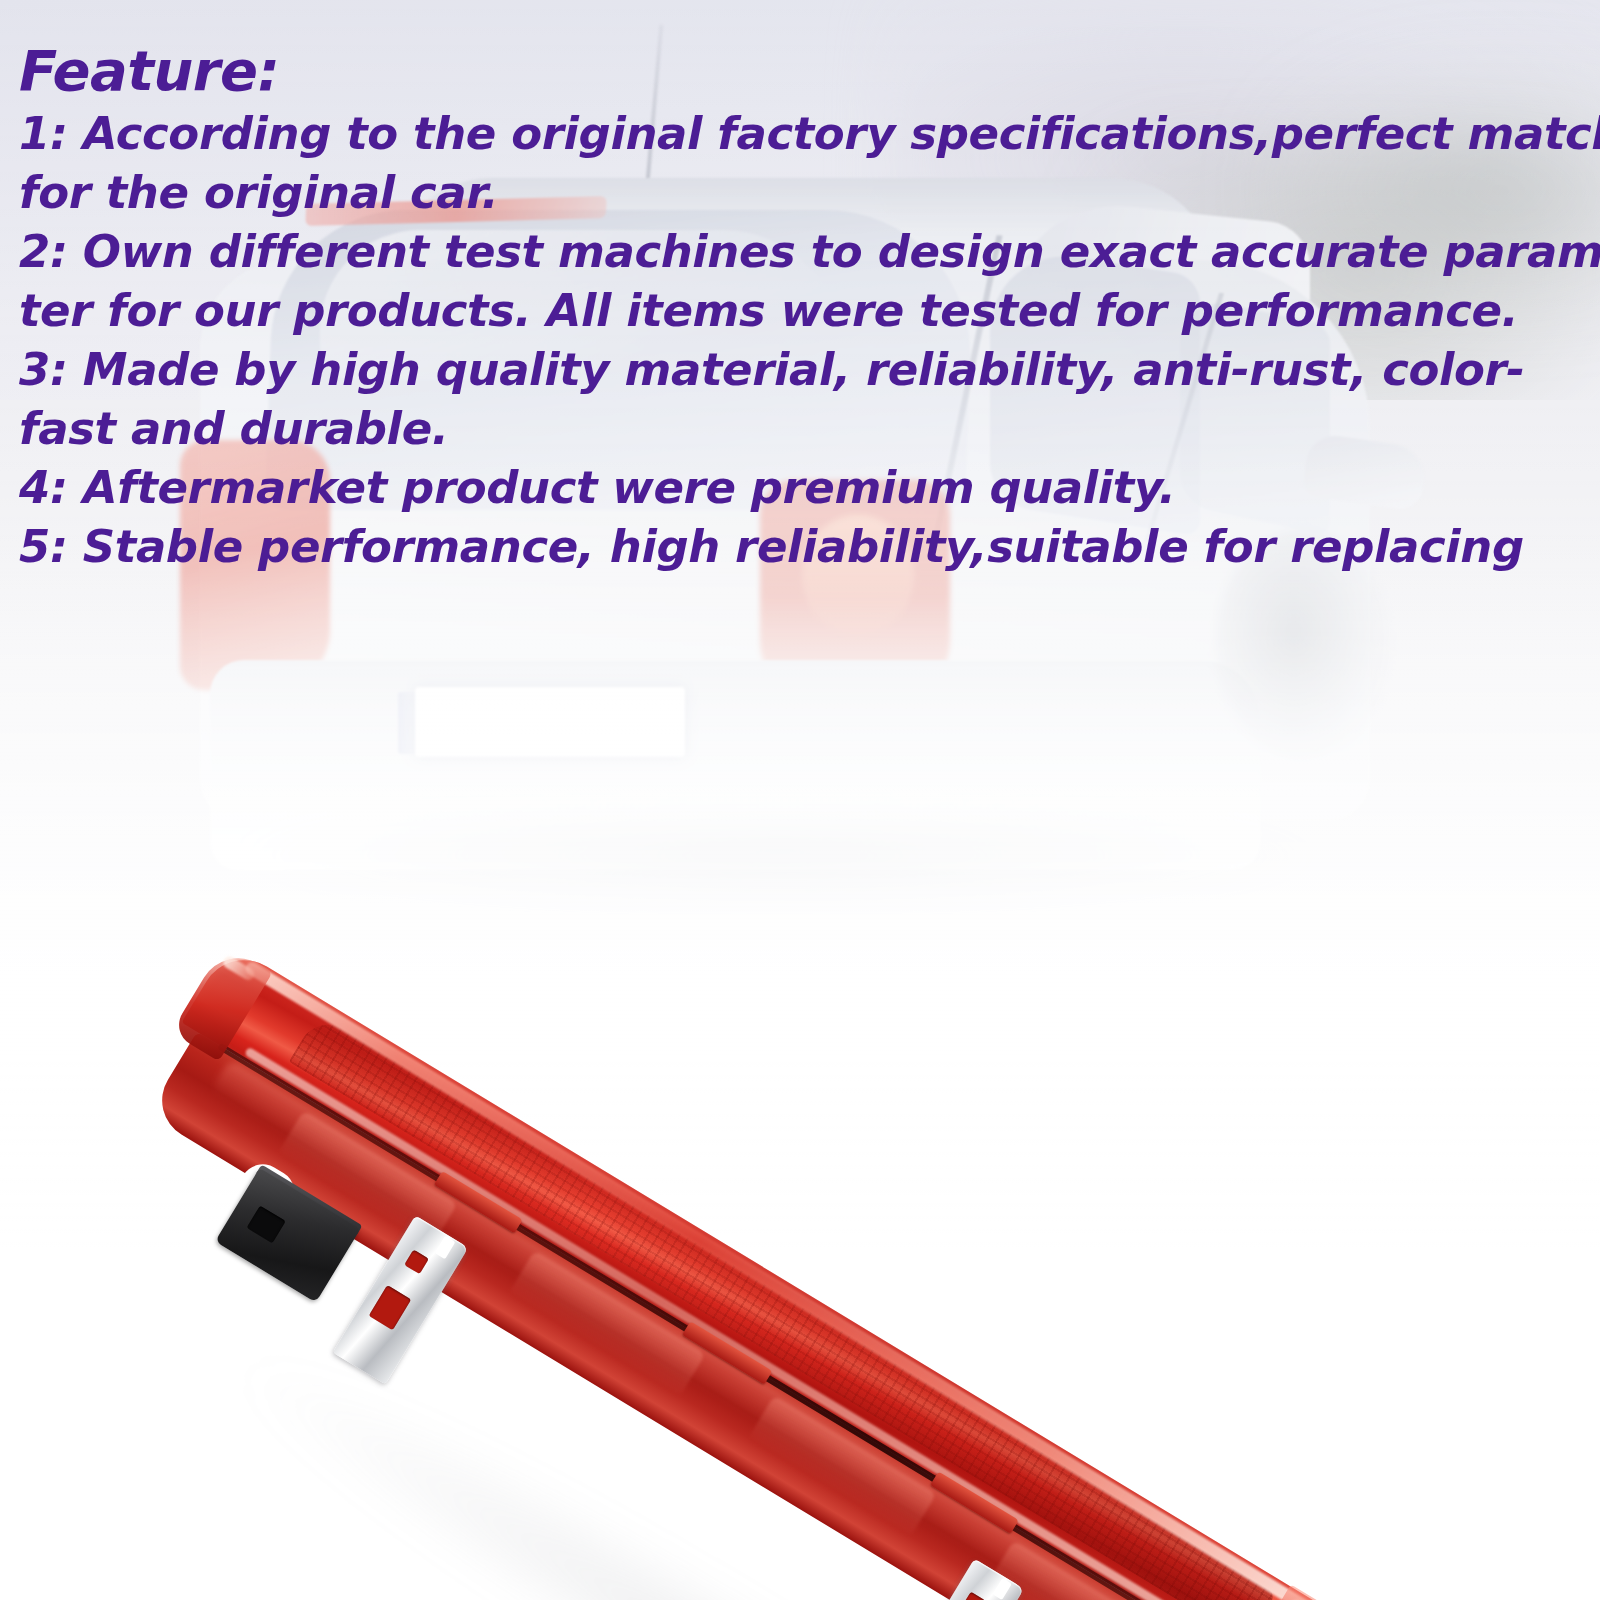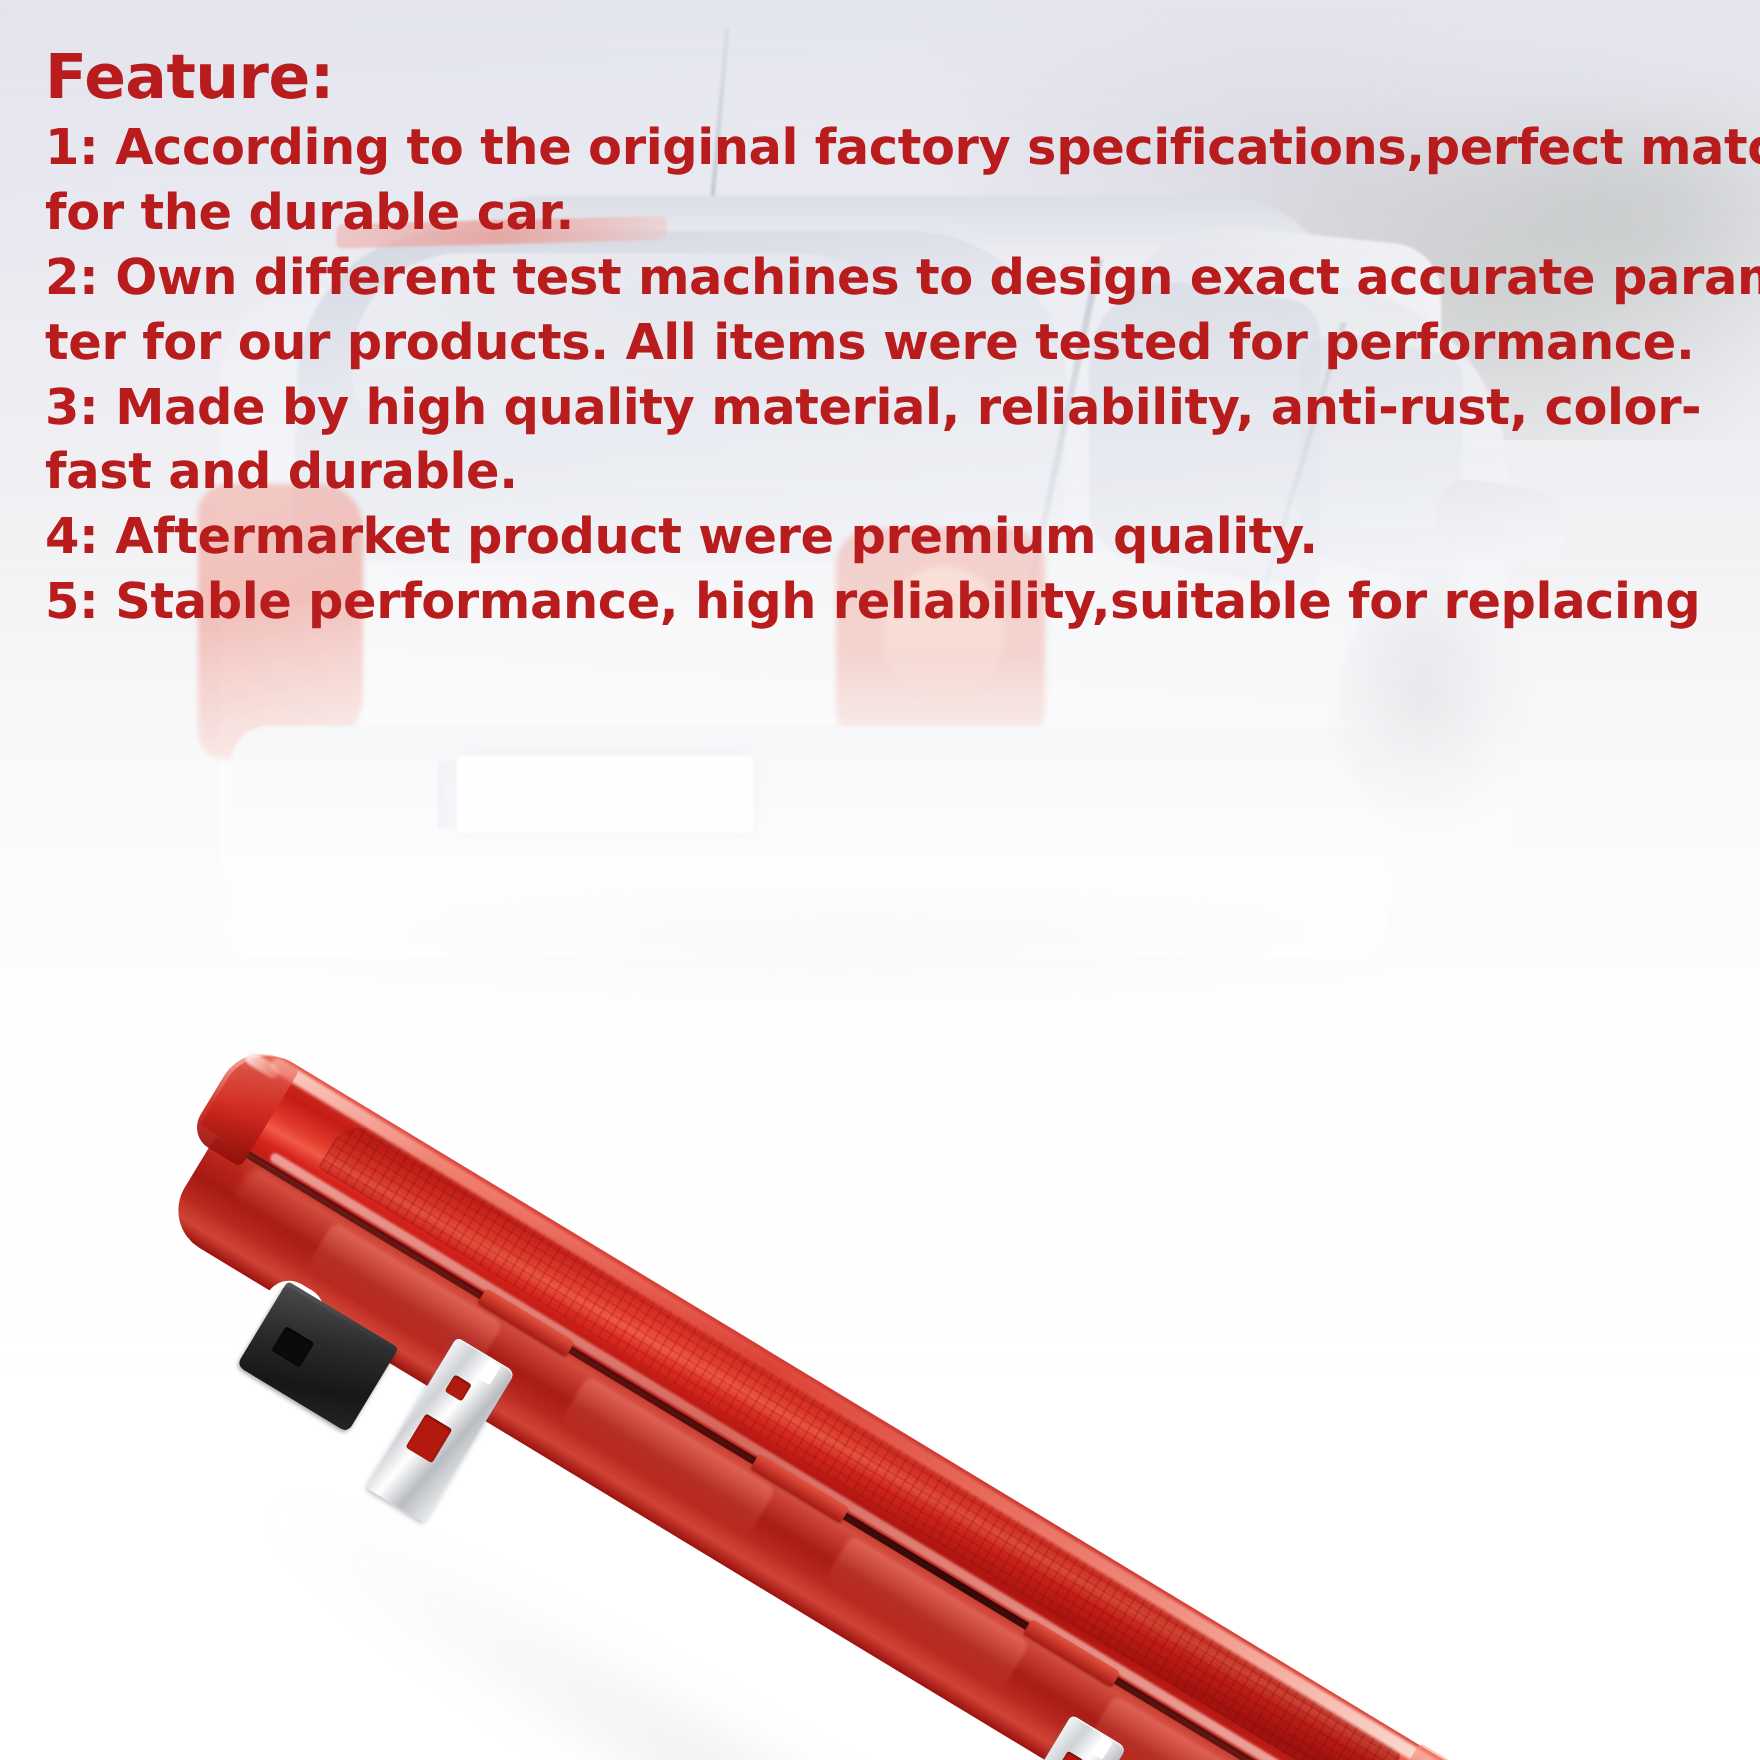--- a/index.html
+++ b/index.html
@@ -166,23 +166,24 @@
     filter:blur(5px);
   }
   
   .bg-veil{
     position:absolute;left:0;top:0;width:1600px;height:1600px;
     background:linear-gradient(180deg, rgba(255,255,255,0.30) 0%, rgba(255,255,255,0.42) 34%, rgba(255,255,255,0.72) 52%, rgba(255,255,255,0.94) 66%, #ffffff 78%, #ffffff 100%);
   }
 
   
   .feature-text{
-    position:absolute;left:41px;top:40px;width:1540px;
-    color:#b91c1c;
+    position:absolute;left:19px;top:40px;width:1540px;
+    color:#4c1d95;
     z-index:20;
+    font-style:italic;
   }
   .feature-title{
     font-size:56px;
     line-height:62px;
     font-weight:700;
     letter-spacing:-0.5px;
     margin:0 0 2px 0;
     white-space:nowrap;
   }
   .feature-line{
@@ -413,21 +414,21 @@
       <div class="car-wheel"></div>
       <div class="car-shadow"></div>
     </div>
 
     <div class="bg-veil"></div>
   </div>
 
   <div class="feature-text">
     <div class="feature-title">Feature:</div>
     <div class="feature-line">1: According to the original factory specifications,perfect match</div>
-    <div class="feature-line">for the durable car.</div>
+    <div class="feature-line">for the original car.</div>
     <div class="feature-line">2: Own different test machines to design exact accurate parame-</div>
     <div class="feature-line">ter for our products. All items were tested for performance.</div>
     <div class="feature-line">3: Made by high quality material, reliability, anti-rust, color-</div>
     <div class="feature-line">fast and durable.</div>
     <div class="feature-line">4: Aftermarket product were premium quality.</div>
     <div class="feature-line">5: Stable performance, high reliability,suitable for replacing</div>
   </div>
 
   <div class="product">
     <div class="lamp-shadow"></div>

